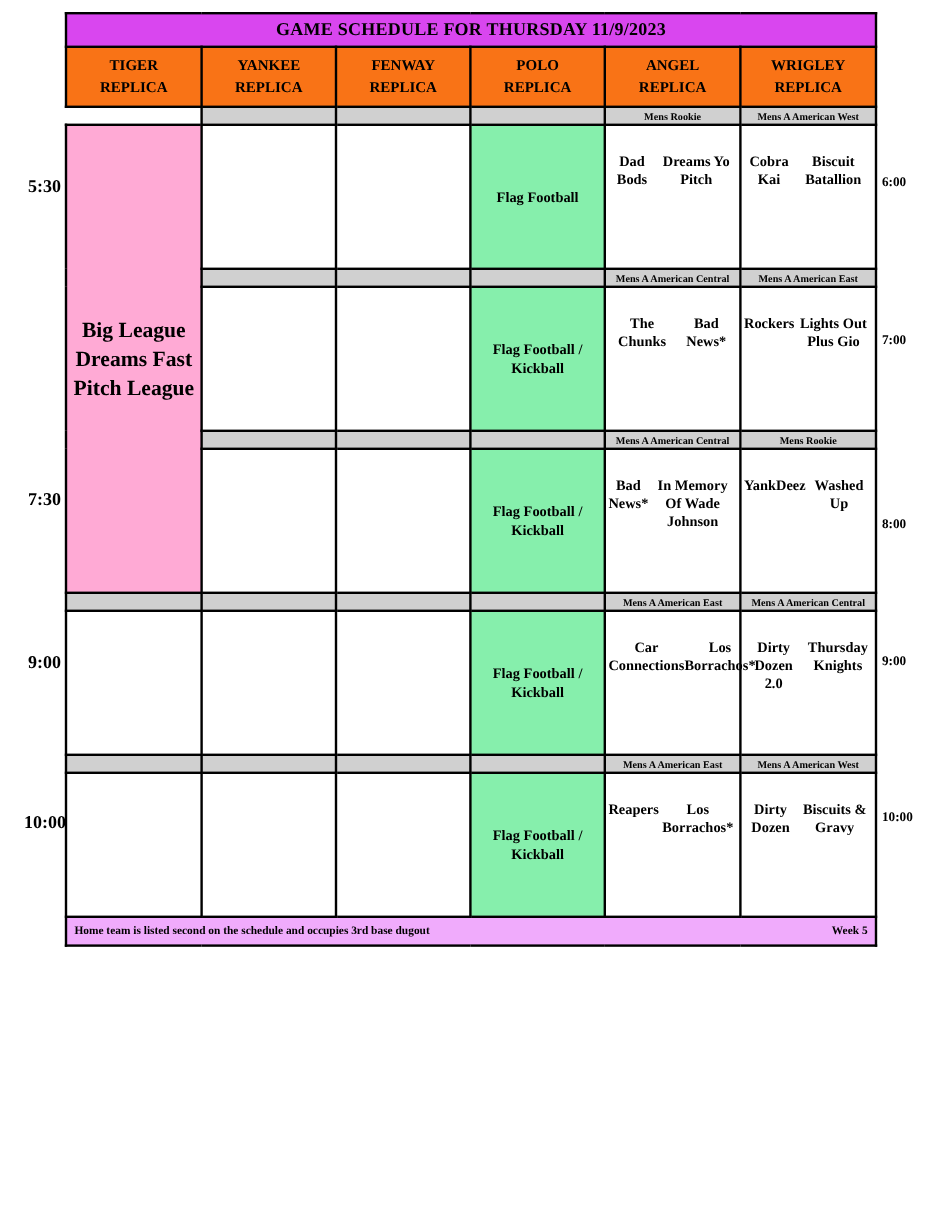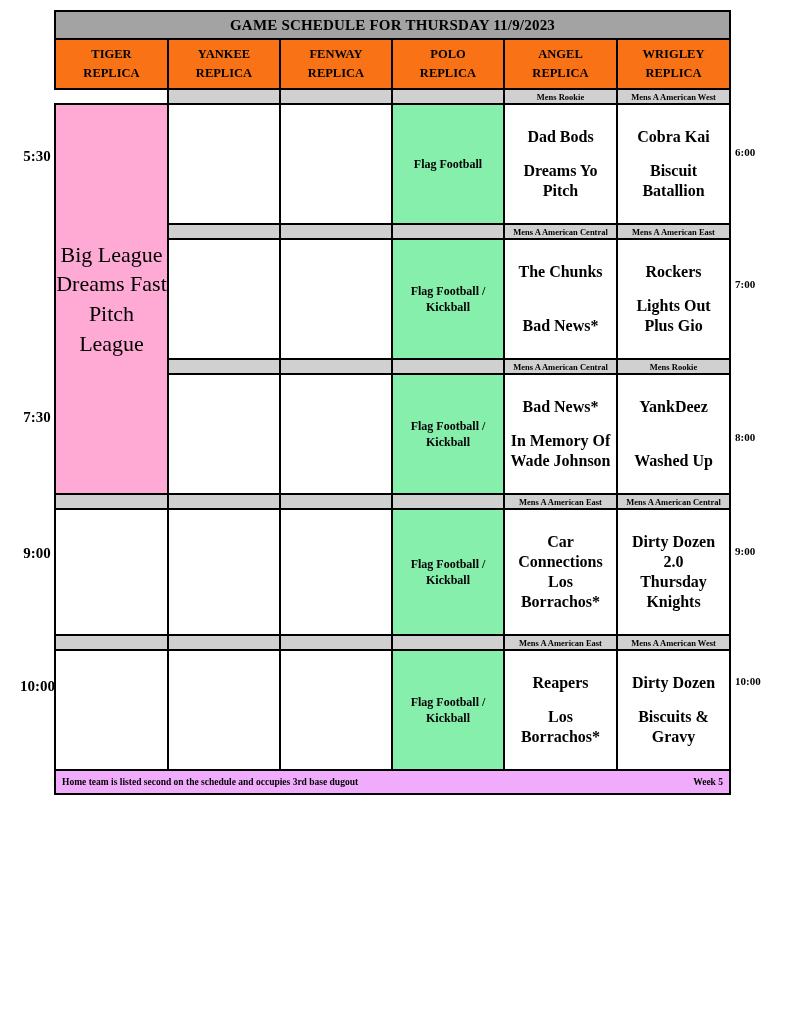--- a/index.html
+++ b/index.html
@@ -29,21 +29,21 @@
     table-layout: fixed;
     width: 675px;
   }
   table.grid td {
     border: 2px solid #000000;
     padding: 0;
     vertical-align: middle;
     text-align: center;
   }
   .title-cell {
-    background: #a3a3a3;
+    background: #d946ef;
     font-weight: bold;
     font-size: 15px;
     height: 26px;
     letter-spacing: 0.2px;
   }
   .field-head {
     background: #f97316;
     font-weight: bold;
     font-size: 12.5px;
     height: 48px;
@@ -77,41 +77,41 @@
 
   .game-row td {
     height: 118px;
   }
   .cell-white { background: #ffffff; }
   .cell-pink { background: #ffaad5; }
   .cell-orange { background: #86efac; }
 
   .matchup {
     display: flex;
-    flex-direction: column;
+    flex-direction: row;
     justify-content: space-between;
     height: 100%;
     box-sizing: border-box;
     padding: 22px 2px 22px 2px;
     font-weight: bold;
-    font-size: 16px;
+    font-size: 12px;
     line-height: 1.25;
   }
   .matchup .team { display: block; }
 
   .sport {
     font-weight: bold;
     font-size: 12px;
     line-height: 1.35;
     padding: 2px;
   }
 
   .pink-label {
-    font-weight: normal;
-    font-size: 22px;
+    font-weight: bold;
+    font-size: 18px;
     line-height: 1.35;
   }
 
   .foot-row td {
     height: 22px;
     background: #f0abfc;
   }
   .footer-inner {
     display: flex;
     justify-content: space-between;

